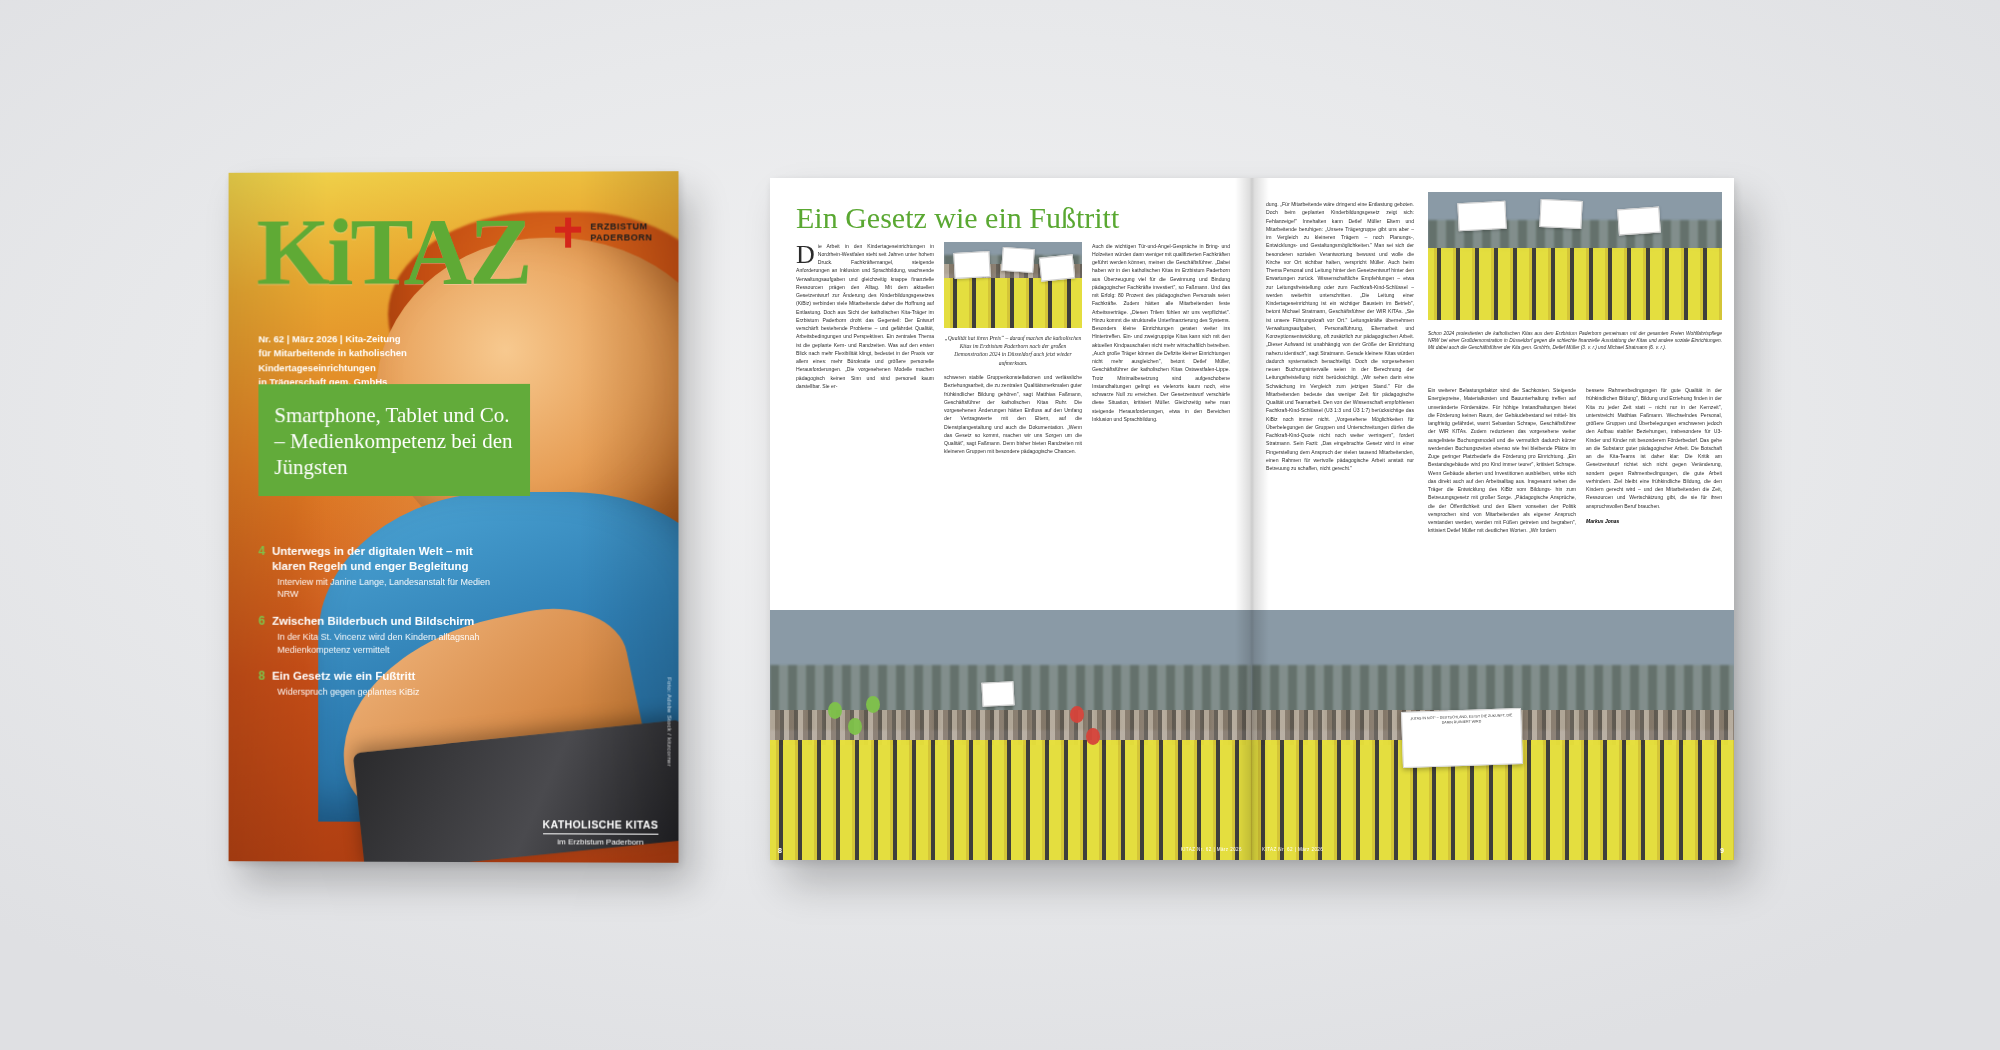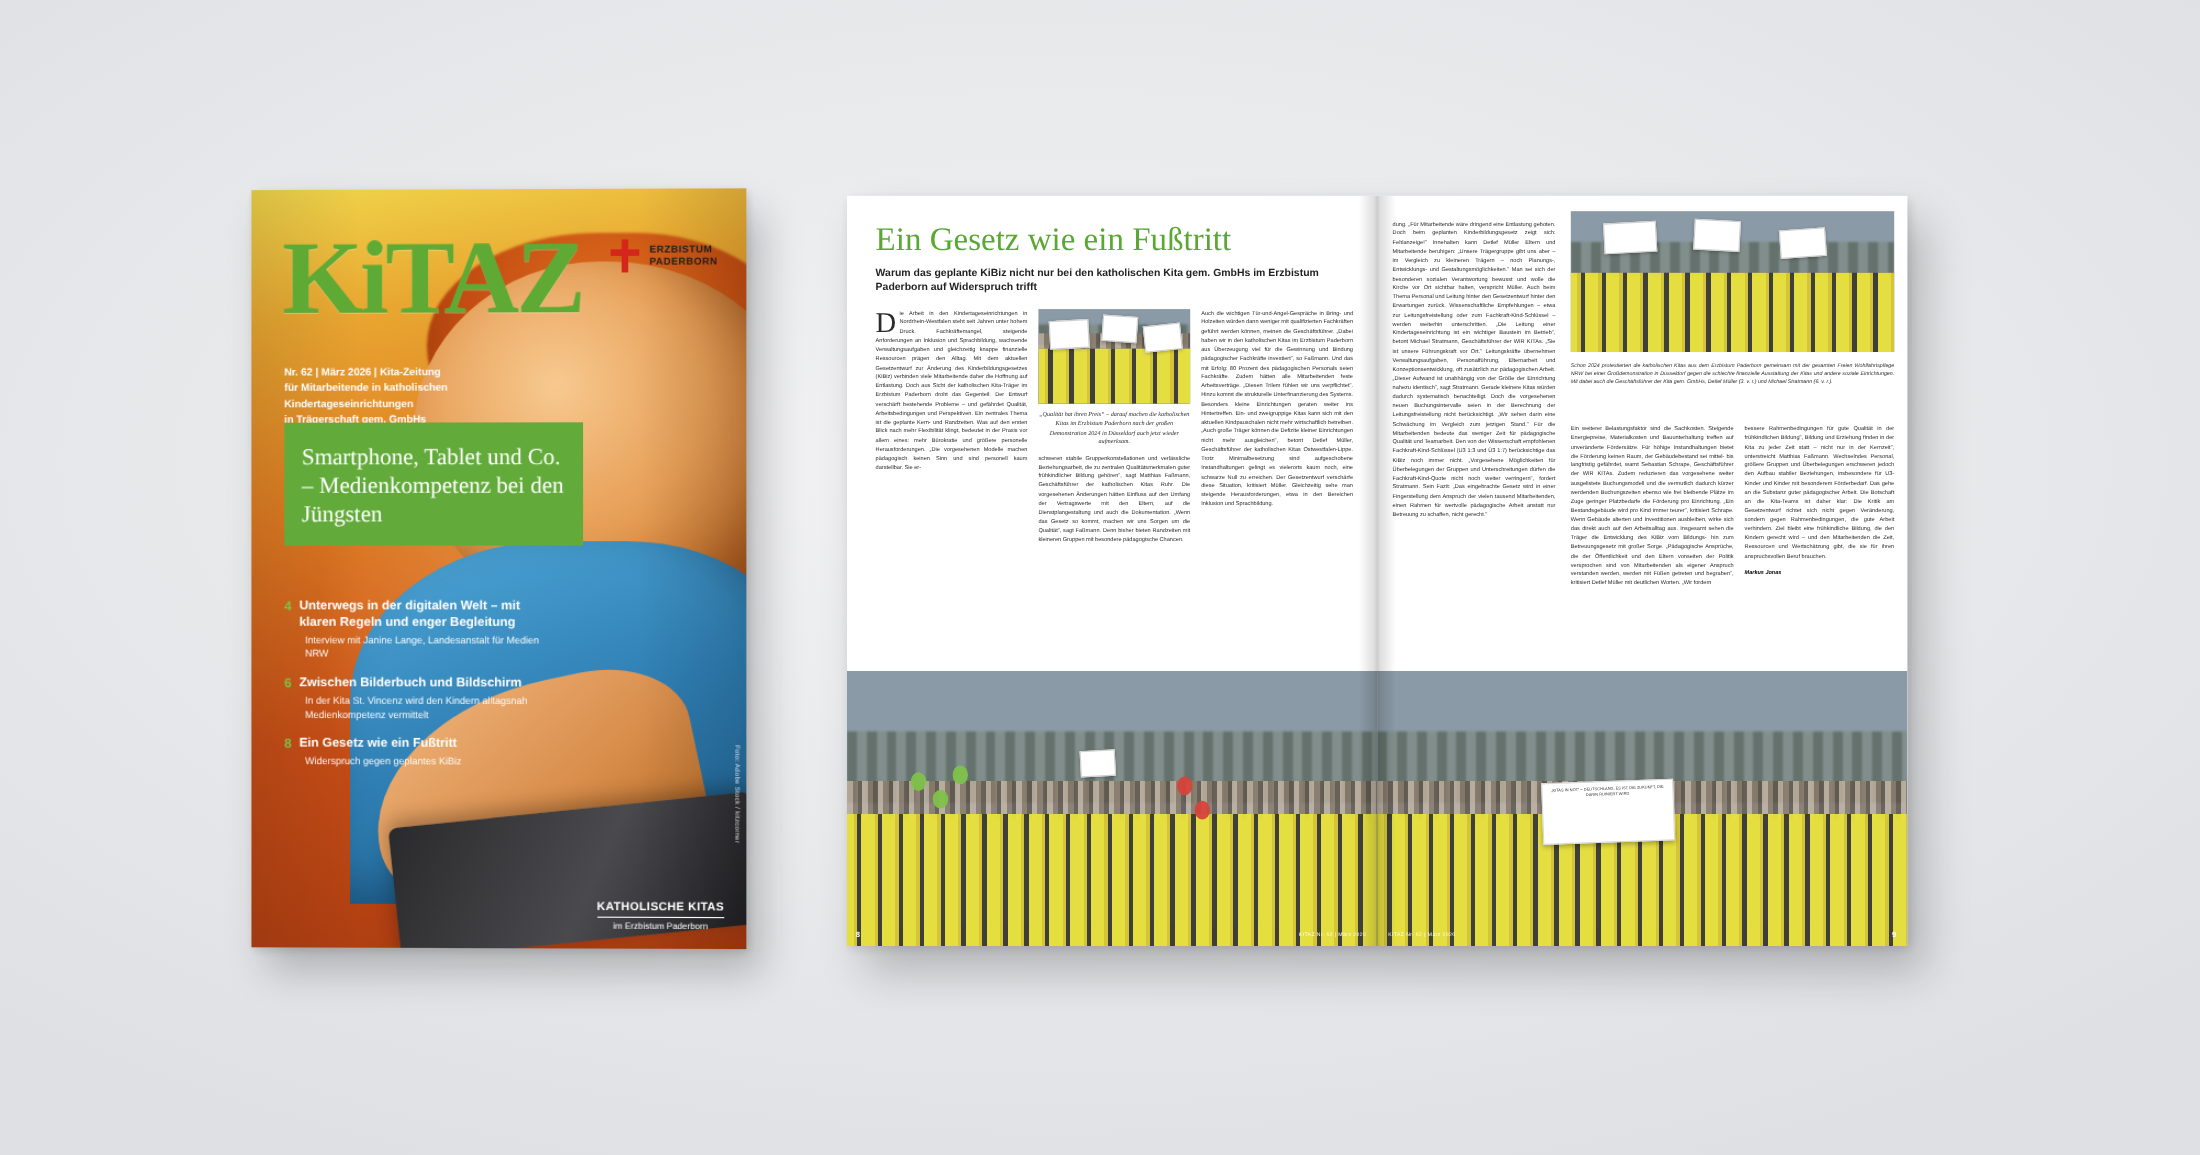--- a/index.html
+++ b/index.html
@@ -249,21 +249,20 @@
     <div class="cf1">KATHOLISCHE KITAS</div>
     <div class="cf-rule"></div>
     <div class="cf2">im Erzbistum Paderborn</div>
   </div>
 </div>
 
 <div class="spread">
 
   <div class="page left">
     <h1 class="headline">Ein Gesetz wie ein Fußtritt</h1>
-    <div class="subhead">Warum das geplante KiBiz nicht nur bei den katholischen Kita gem. GmbHs im Erzbistum Paderborn auf Widerspruch trifft</div>
 
     <div class="cols3">
       <div class="col">
         <div class="bodytext dropcap">Die Arbeit in den Kindertageseinrichtungen in Nordrhein-Westfalen steht seit Jahren unter hohem Druck. Fachkräftemangel, steigende Anforderungen an Inklusion und Sprachbildung, wachsende Verwaltungsaufgaben und gleichzeitig knappe finanzielle Ressourcen prägen den Alltag. Mit dem aktuellen Gesetzentwurf zur Änderung des Kinderbildungsgesetzes (KiBiz) verbinden viele Mitarbeitende daher die Hoffnung auf Entlastung. Doch aus Sicht der katholischen Kita-Träger im Erzbistum Paderborn droht das Gegenteil: Der Entwurf verschärft bestehende Probleme – und gefährdet Qualität, Arbeitsbedingungen und Perspektiven.
 
 Ein zentrales Thema ist die geplante Kern- und Randzeiten. Was auf den ersten Blick nach mehr Flexibilität klingt, bedeutet in der Praxis vor allem eines: mehr Bürokratie und größere personelle Herausforderungen. „Die vorgesehenen Modelle machen pädagogisch keinen Sinn und sind personell kaum darstellbar. Sie er-</div>
       </div>
       <div class="col">
 
         <div class="photo" style="height:86px;margin-bottom:6px;">

